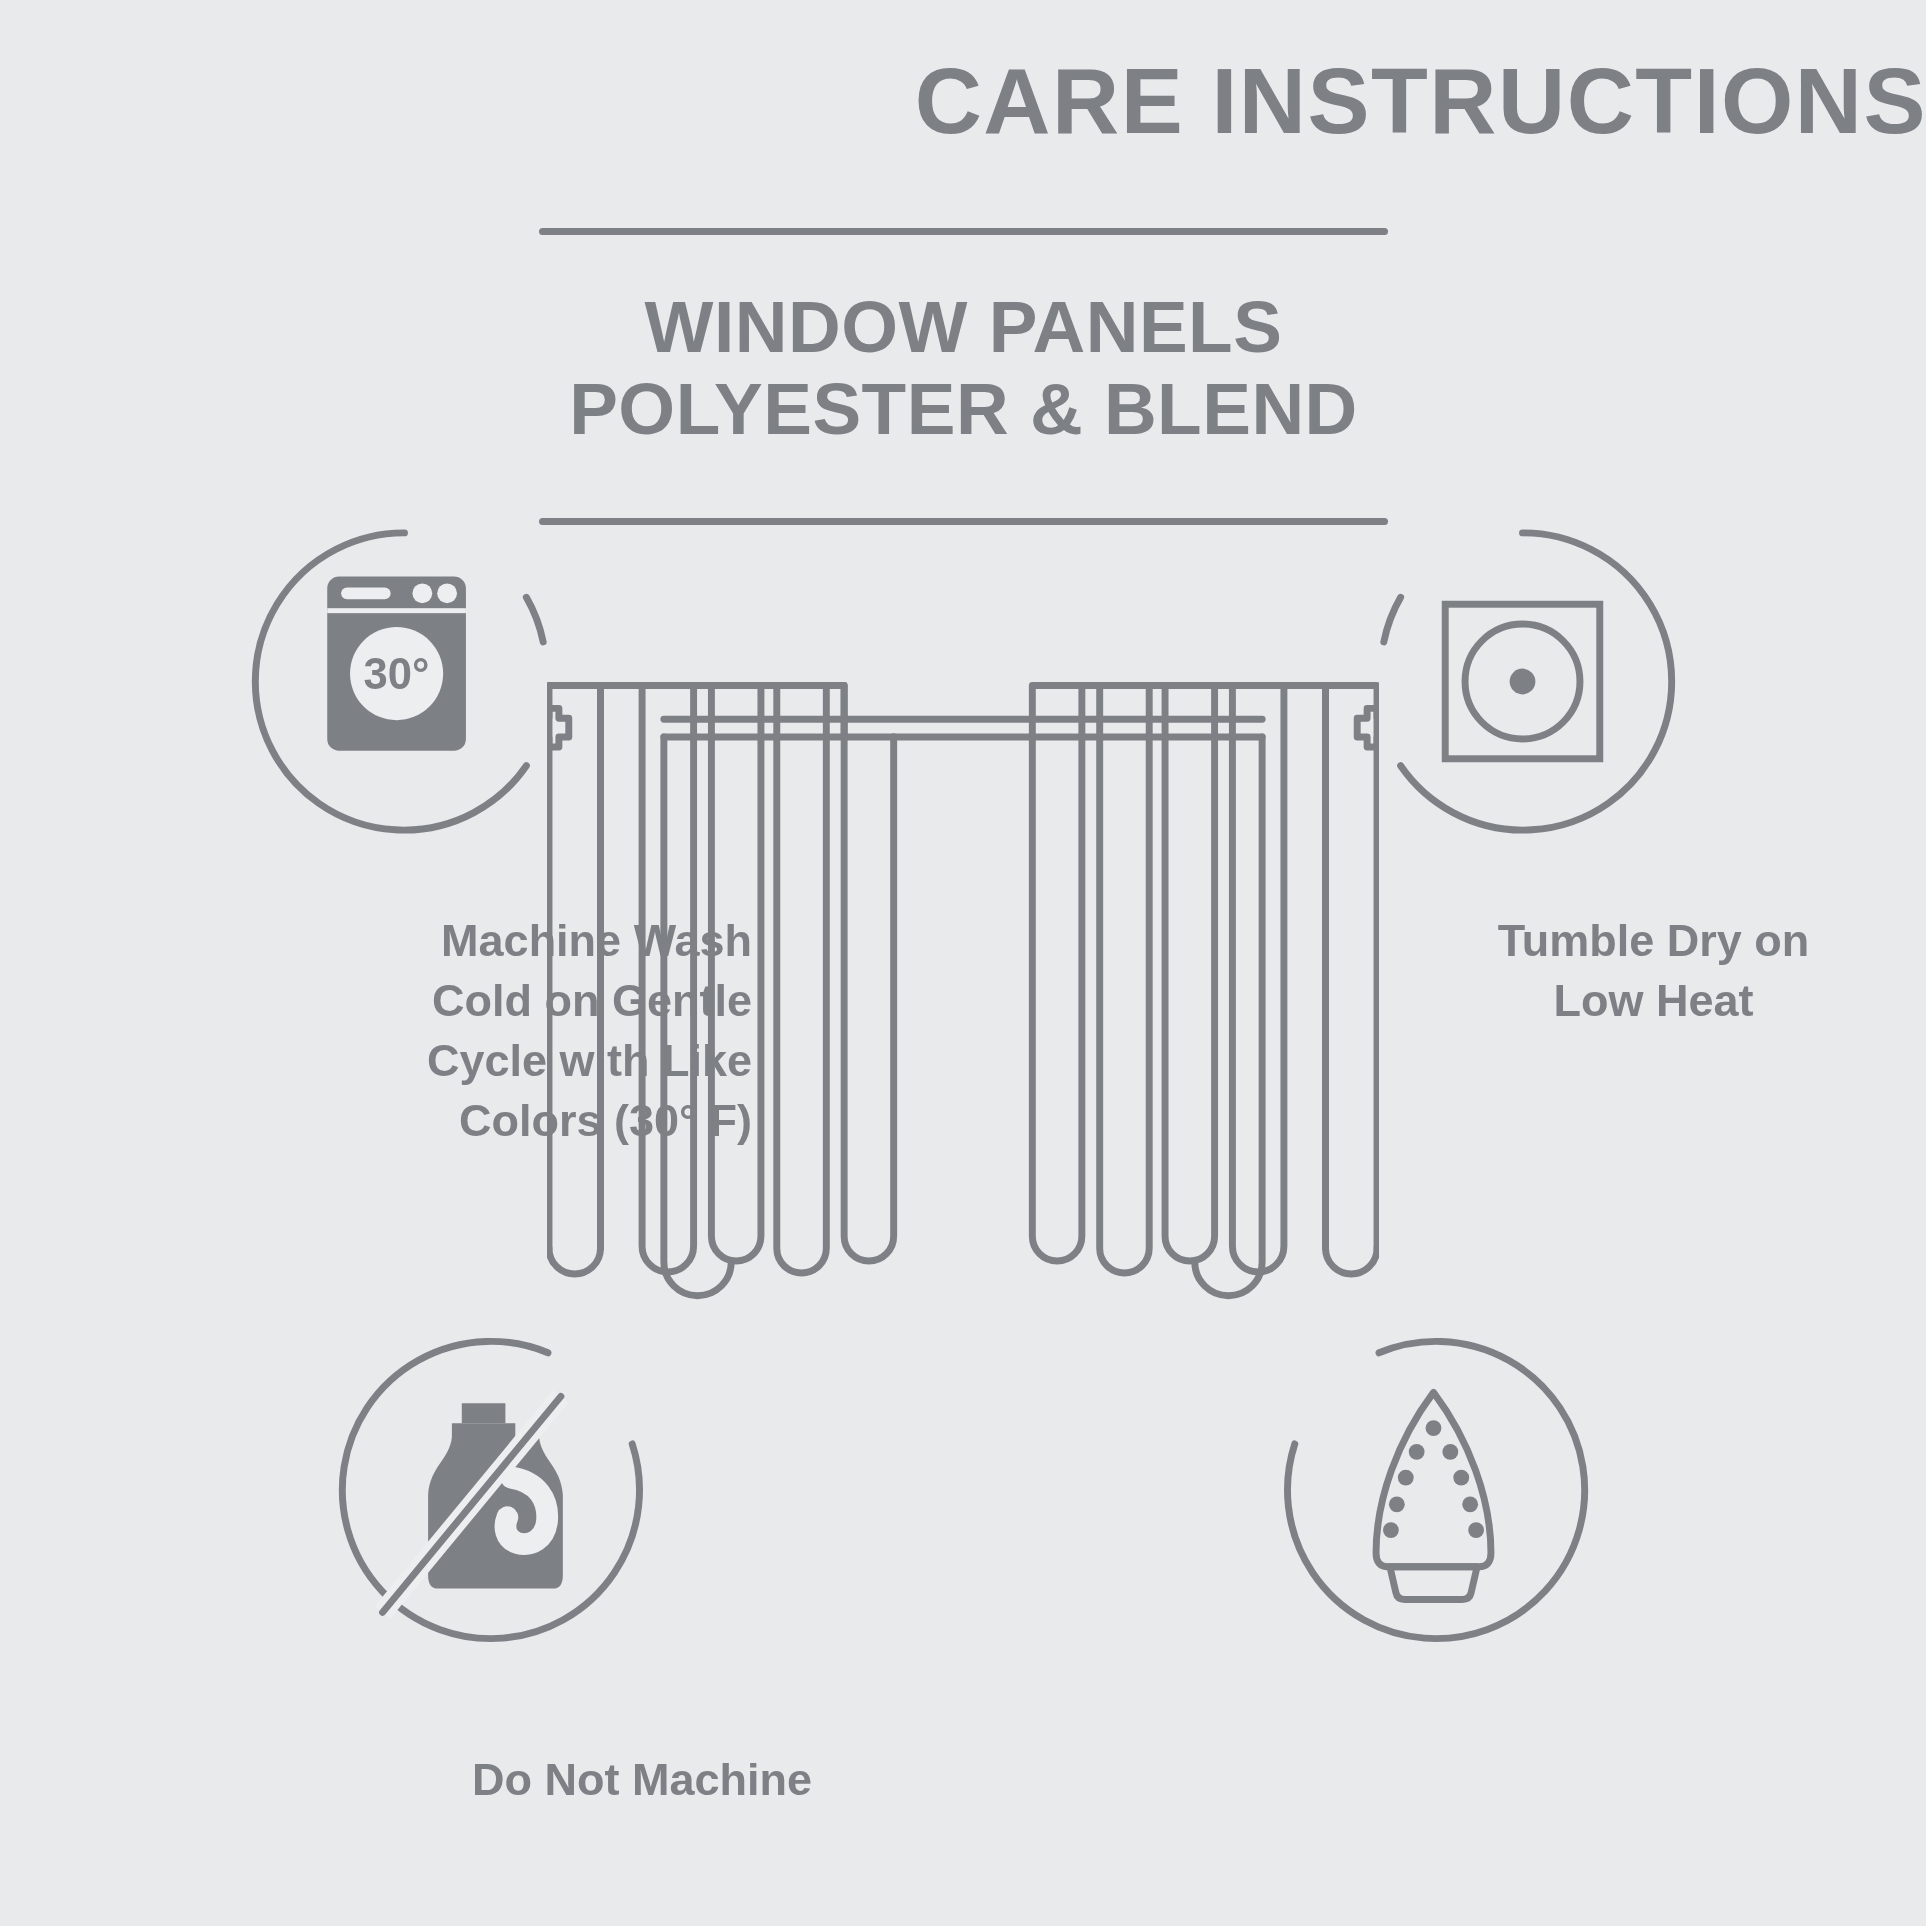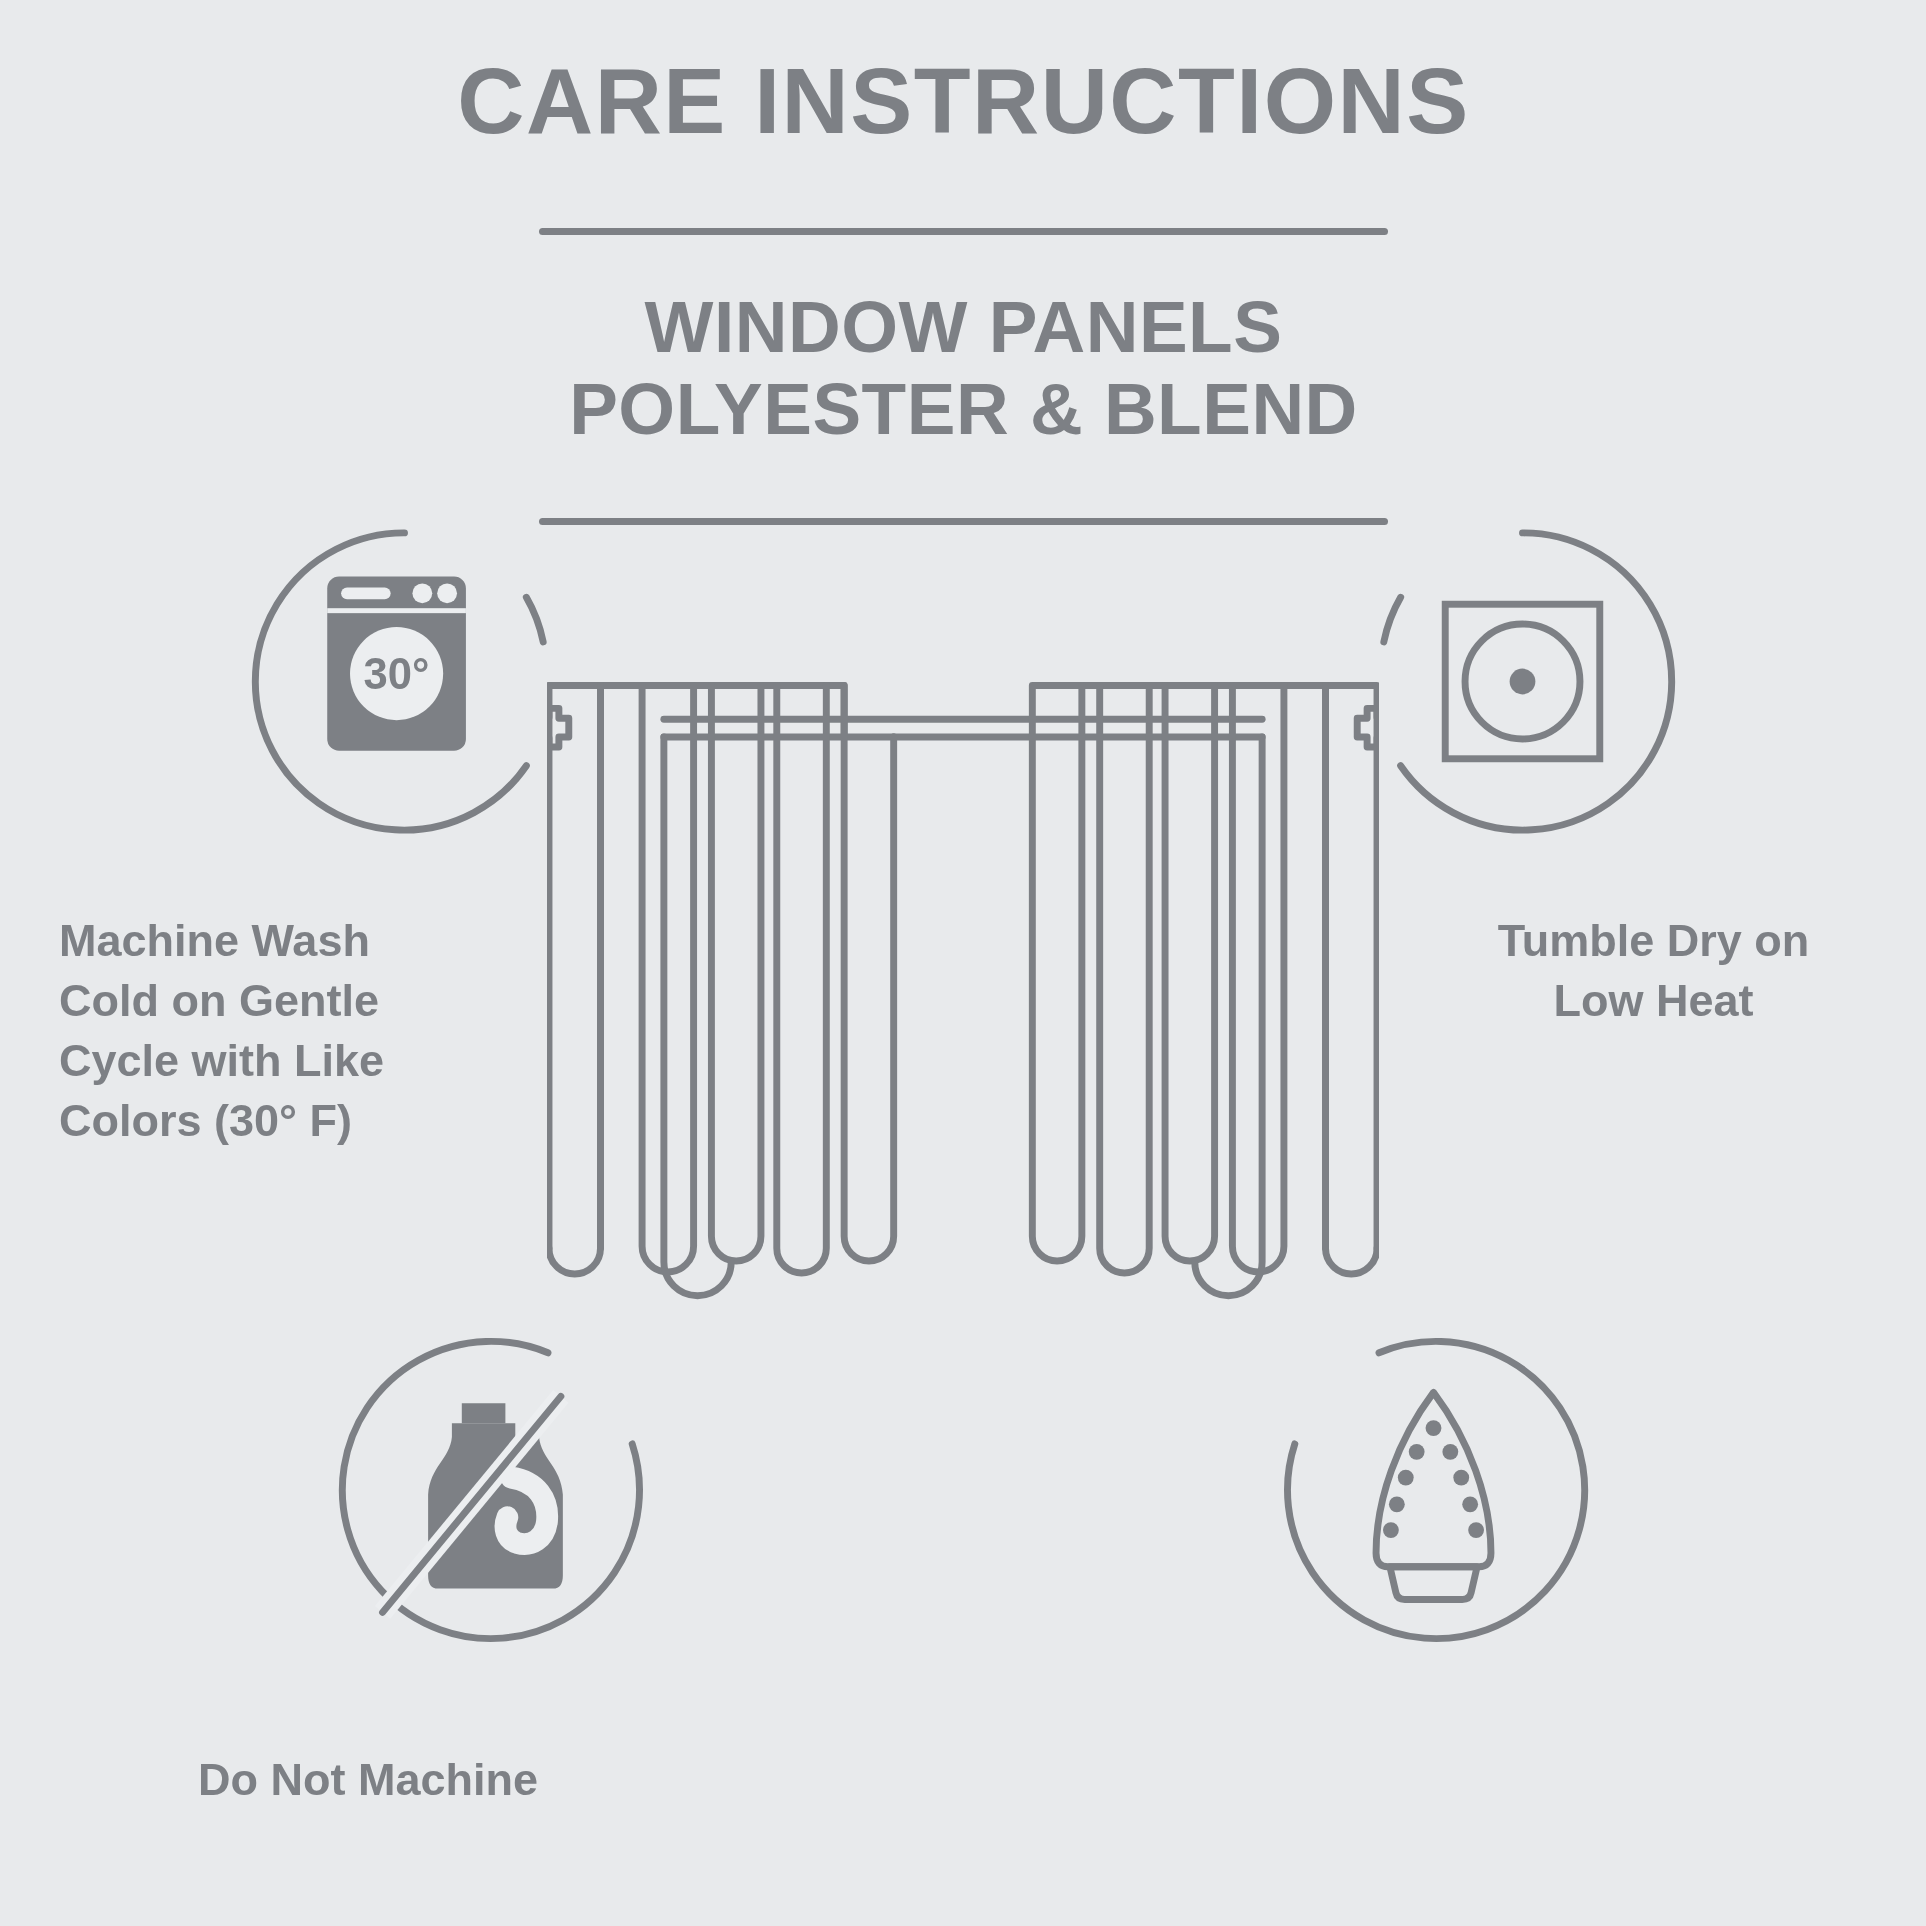--- a/index.html
+++ b/index.html
@@ -28,20 +28,21 @@
     width: 1927px;
     text-align: center;
   }
   .main-title {
     font-size: 93px;
     font-weight: bold;
     color: #7d8085;
     letter-spacing: 1.5px;
     line-height: 1.05;
     margin: 0;
+    text-align: right;
   }
   .rule {
     width: 849px;
     height: 7px;
     background: #7d8085;
     border-radius: 4px;
     margin: 0 auto;
   }
   .rule-top { margin-top: 77px; }
   .rule-bottom { margin-top: 67px; }
@@ -76,21 +77,21 @@
   .badge-bleach { left: 335px;  top: 1331px; }
   .badge-iron   { left: 1275px; top: 1331px; }
 
   
   .caption {
     position: absolute;
     font-size: 45px;
     font-weight: bold;
     color: #7d8085;
     line-height: 1.33;
-    text-align: left;
+    text-align: right;
     white-space: pre-line;
   }
   .cap-wash   { left: 59px;   top: 911px;  width: 693px; }
   .cap-dry    { left: 1406px; top: 911px;  width: 495px; text-align: center; }
   .cap-bleach { left: 198px;  top: 1750px; width: 614px; }
   .cap-iron   { left: 1040px; top: 1750px; width: 782px; }
 </style>
 </head>
 <body>
 

